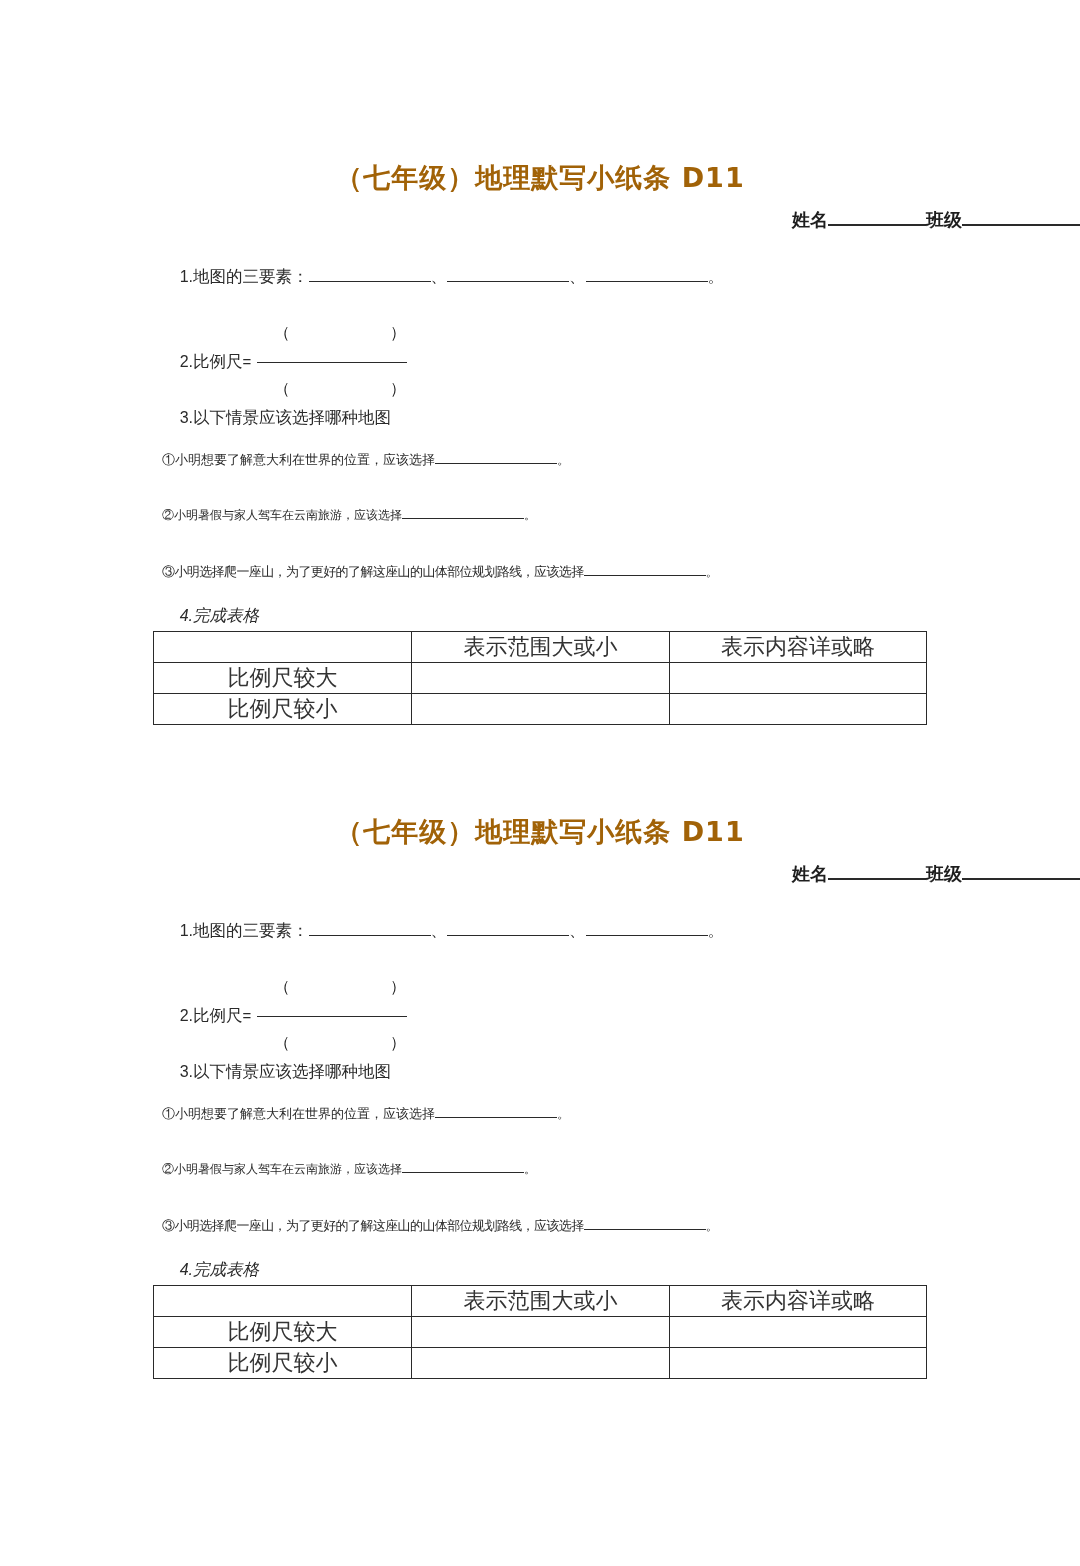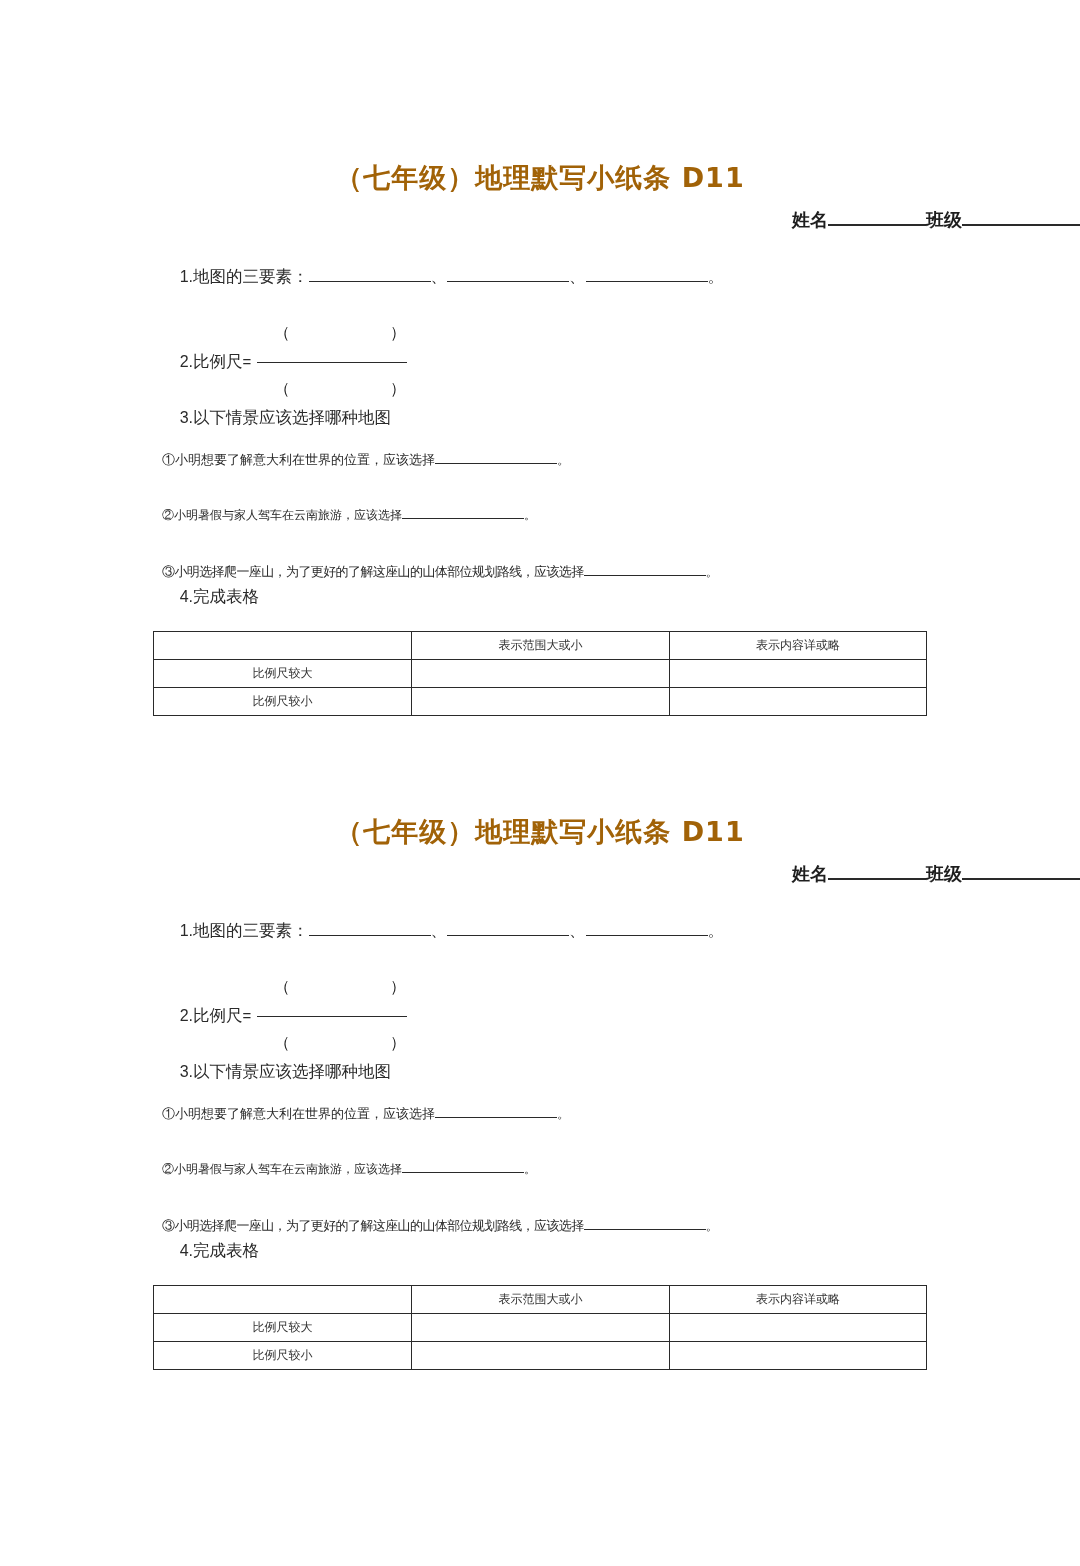--- a/index.html
+++ b/index.html
@@ -32,24 +32,24 @@
     .p1l { left: 274px; top: 323px; } .p1r { left: 390px; top: 323px; }
     .p2l { left: 274px; top: 379px; } .p2r { left: 390px; top: 379px; }
     .q2 { left: 163px; top: 351px; }
     .fracline { display: inline-block; width: 150px; border-top: 1.5px solid #2a2a2a; vertical-align: middle; margin-left: 6px; }
     .eq { font-family: "Liberation Sans", sans-serif; font-size: 15px; }
     .q3 { left: 163px; top: 407px; }
     .s1i { left: 162px; top: 451px; font-size: 13px; }
     .s2i { left: 162px; top: 507px; font-size: 12px; }
     .s3i { left: 162px; top: 563px; font-size: 13px; letter-spacing: -0.6px; }
     .s1i .blank, .s2i .blank, .s3i .blank { width: 122px; }
-    .q4 { left: 163px; top: 586px; }
+    .q4 { left: 163px; top: 605px; font-style: italic; }
     table.grid {
       position: absolute; left: 153px; top: 631px; width: 774px; border-collapse: collapse;
-      font-size: 12px; color: #333;
+      font-size: 22px; color: #333;
     }
     table.grid td { border: 1.6px solid #2a2a2a; height: 27px; padding: 0; text-align: center; }
     table.grid td.c0 { width: 257px; }
     table.grid td.c1 { width: 257px; }
   </style>
 </head>
 <body>
 
 <div class="sheet s1">
   <div class="abs title">（七年级）地理默写小纸条 D11</div>

